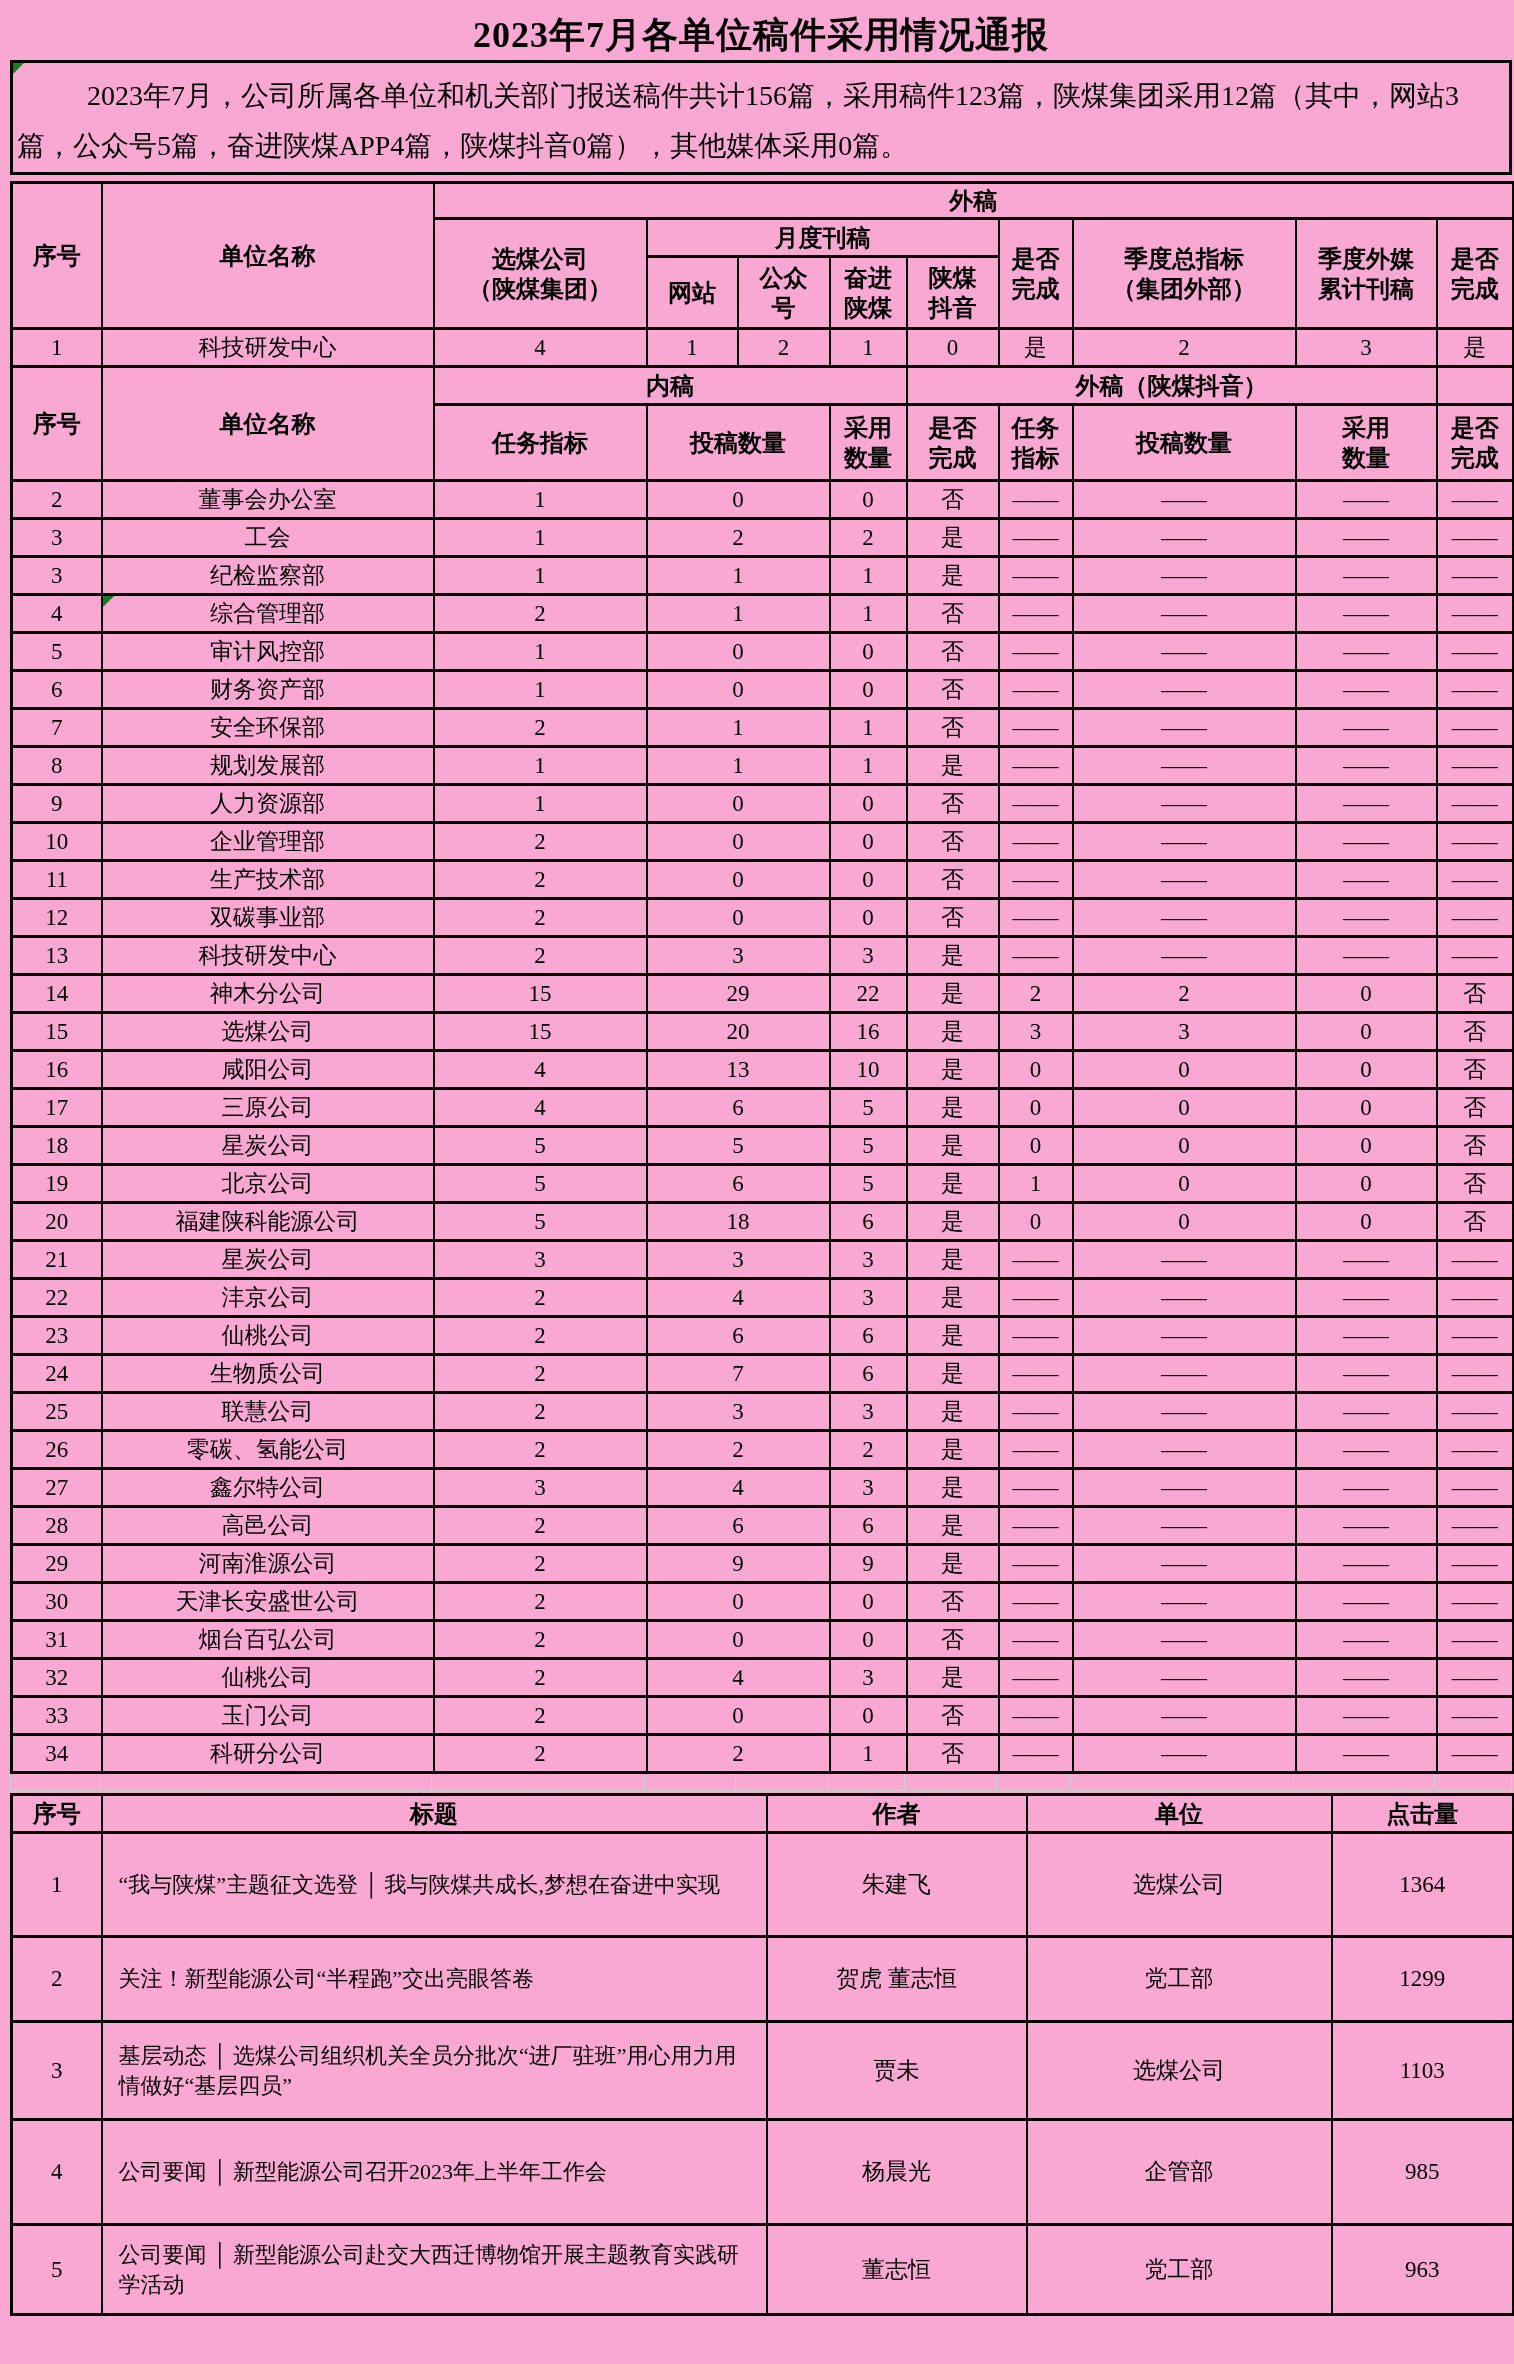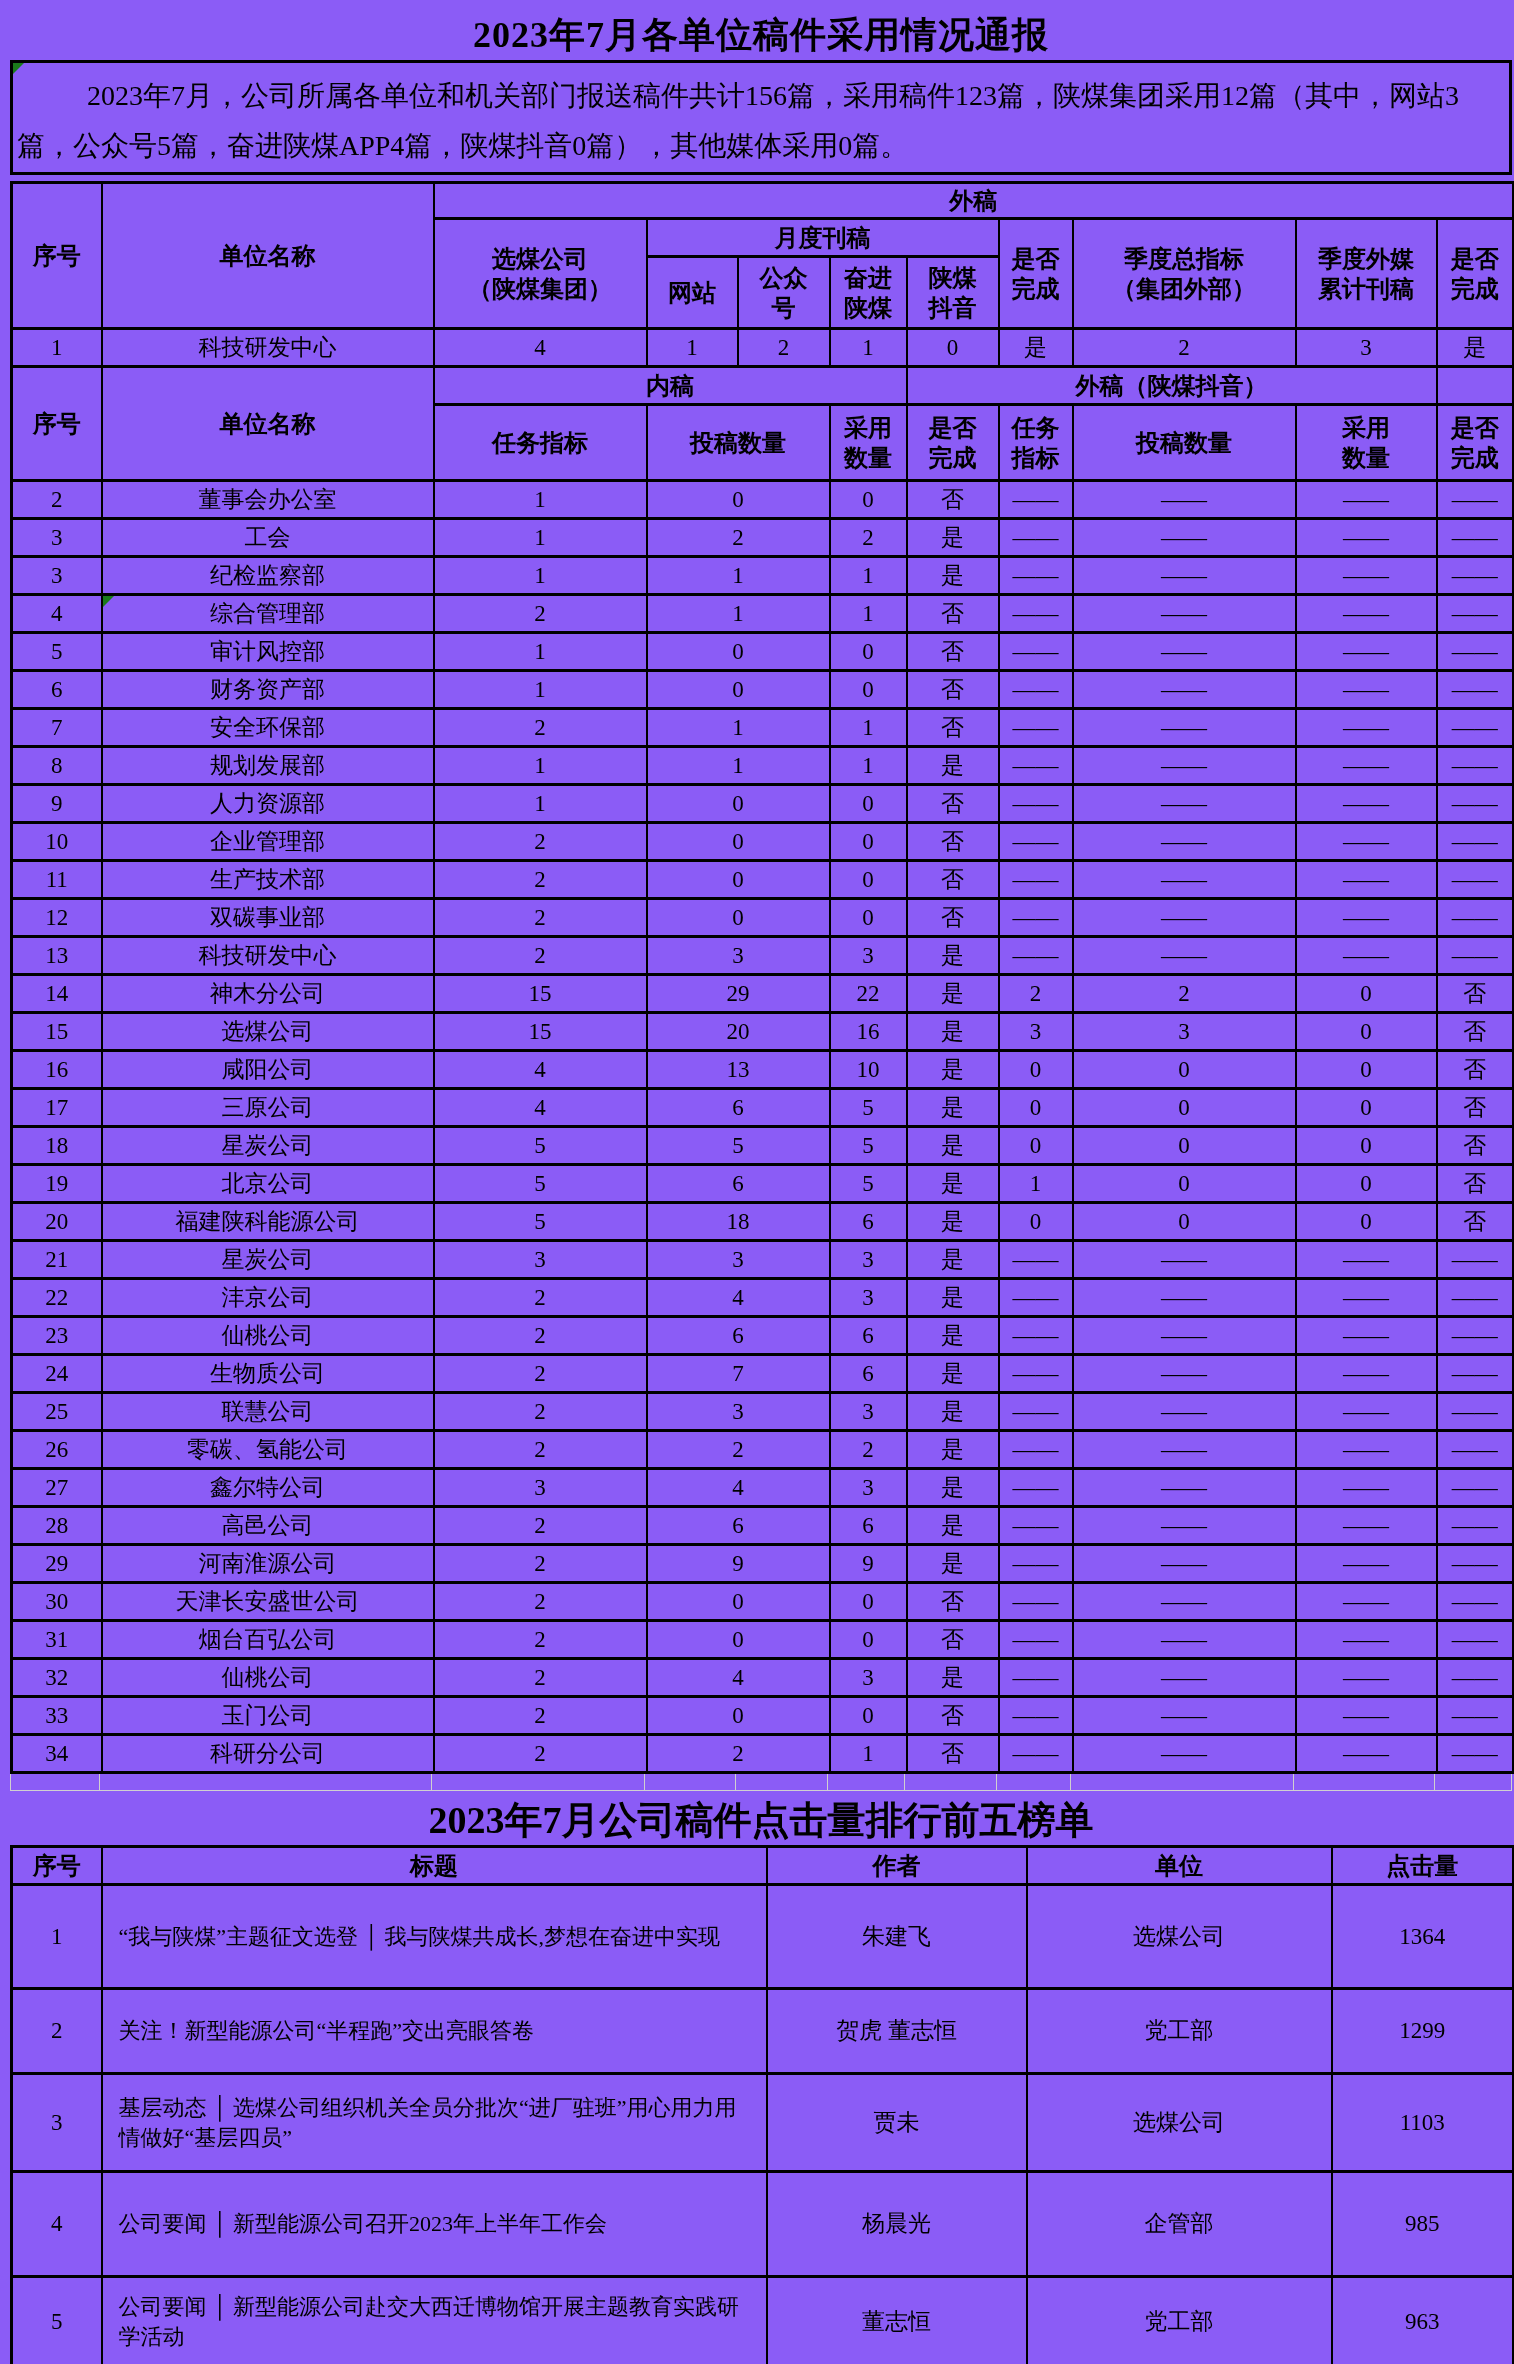--- a/index.html
+++ b/index.html
@@ -1,17 +1,17 @@
 <!DOCTYPE html>
 <html><head>
 <meta charset="utf-8">
 <style>
   html,body{margin:0;padding:0;background:#fff;}
   body{width:1514px;height:2364px;font-family:"Liberation Serif","DejaVu Serif",serif;color:#000;}
-  .sheet{position:relative;width:1514px;height:2364px;background:#8b5cf6;overflow:hidden;}
+  .sheet{position:relative;width:1514px;height:2364px;background:#f9a8d4;overflow:hidden;}
   .content{margin-left:10px;width:1502px;}
 
   .title1{margin-top:12px;height:46px;line-height:46px;text-align:center;
           font-size:36px;font-weight:bold;letter-spacing:1px;}
   .intro{box-sizing:border-box;border:3px solid #000;height:115px;overflow:hidden;
          font-size:28px;line-height:50px;padding:8px 8px 4px 4px;text-indent:70px;
          position:relative;margin-top:2px;}
   .flag{position:relative;}
   .flag::before{content:"";position:absolute;top:0;left:0;width:0;height:0;
         border-top:11px solid #1b7a1b;border-right:11px solid transparent;}
@@ -578,21 +578,20 @@
       <span style="width:91px"></span>
         <span style="width:92px"></span>
         <span style="width:77px"></span>
       <span style="width:92px"></span>
         <span style="width:74px"></span>
         <span style="width:223px"></span>
       <span style="width:141px"></span>
         <span style="width:77px"></span>
     </div>
 
-    <div class="title2">2023年7月公司稿件点击量排行前五榜单</div>
 
     <table class="grid rank">
       <colgroup>
         <col style="width:90px">
           <col style="width:665px">
           <col style="width:260px">
         <col style="width:305px">
           <col style="width:182px">
       </colgroup>
       <thead>

